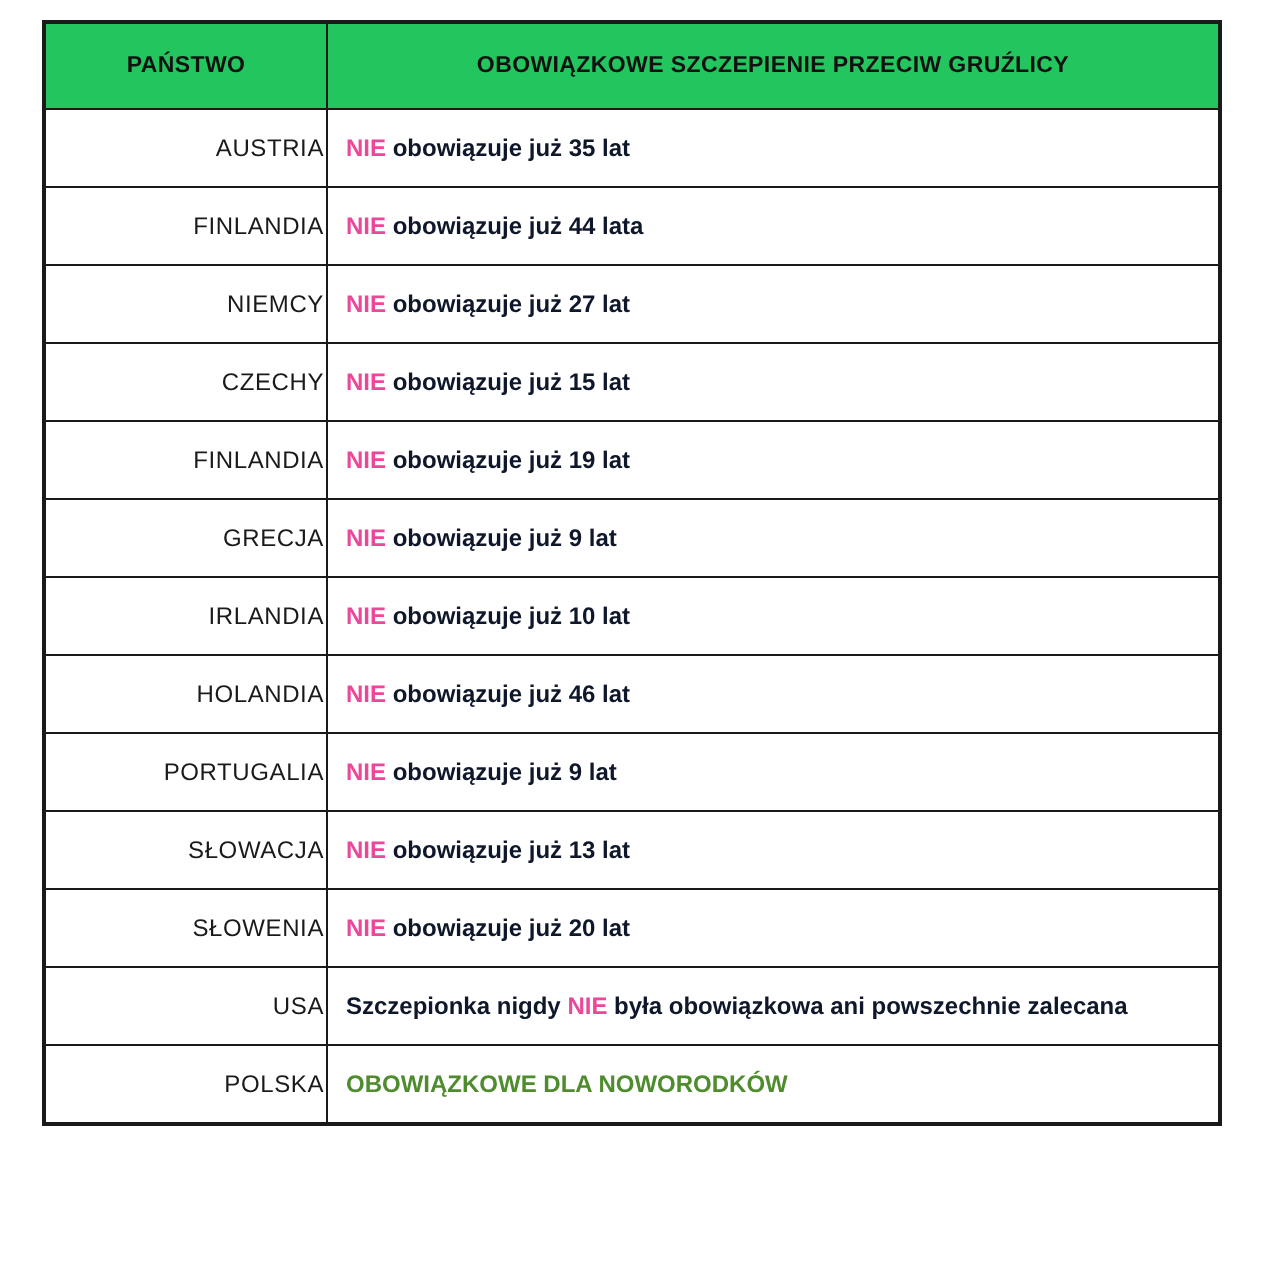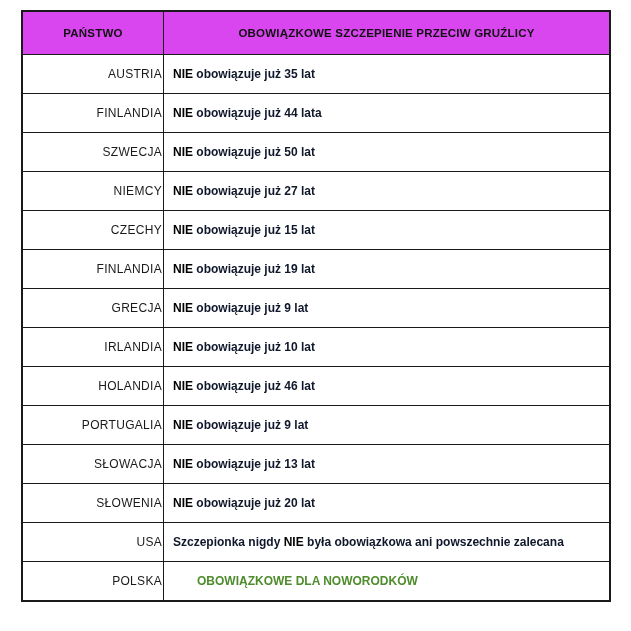--- a/index.html
+++ b/index.html
@@ -25,21 +25,21 @@
   }
   table.vax-table, table.vax-table th, table.vax-table td {
     border: 1px solid #1a1a1a;
   }
   table.vax-table {
     border: 2px solid #1a1a1a;
   }
   th.col-country, td.cell-country { width: 138px; }
   thead th {
     height: 40px;
-    background: #d946ef;
+    background: #22c55e;
     font-size: 11.5px;
     font-weight: bold;
     color: #111111;
     text-align: center;
     vertical-align: middle;
     letter-spacing: 0.2px;
   }
   tbody td {
     height: 36px;
     vertical-align: middle;
@@ -50,24 +50,24 @@
   td.cell-country {
     text-align: right;
     font-weight: normal;
     letter-spacing: 0.3px;
   }
   td.cell-status {
     text-align: left;
     padding-left: 9px;
     padding-right: 6px;
   }
-  .seg-red-bold    { color: #000000; font-weight: bold; }
+  .seg-red-bold    { color: #ec4899; font-weight: bold; }
   .seg-bold        { color: #0f172a; font-weight: bold; }
   .seg-regular     { color: #0f172a; font-weight: bold; }
-  .seg-green-bold  { color: #4e8c2d; font-weight: bold; margin-left: 24px; }
+  .seg-green-bold  { color: #4e8c2d; font-weight: bold; }
 </style>
 </head>
 <body>
 
 <div class="page">
   <table class="vax-table">
     <thead>
       <tr>
         <th class="col-country">PAŃSTWO</th>
         <th class="col-status">OBOWIĄZKOWE SZCZEPIENIE PRZECIW GRUŹLICY</th>
@@ -77,24 +77,20 @@
     <tr>
       <td class="cell-country">AUSTRIA</td>
       <td class="cell-status"><span class="seg-red-bold">NIE</span><span class="seg-bold"> obowiązuje już 35 lat</span></td>
     </tr>
 
     <tr>
       <td class="cell-country">FINLANDIA</td>
       <td class="cell-status"><span class="seg-red-bold">NIE</span><span class="seg-bold"> obowiązuje już 44 lata</span></td>
     </tr>
 
-    <tr>
-      <td class="cell-country">SZWECJA</td>
-      <td class="cell-status"><span class="seg-red-bold">NIE</span><span class="seg-bold"> obowiązuje już 50 lat</span></td>
-    </tr>
 
     <tr>
       <td class="cell-country">NIEMCY</td>
       <td class="cell-status"><span class="seg-red-bold">NIE</span><span class="seg-bold"> obowiązuje już 27 lat</span></td>
     </tr>
 
     <tr>
       <td class="cell-country">CZECHY</td>
       <td class="cell-status"><span class="seg-red-bold">NIE</span><span class="seg-bold"> obowiązuje już 15 lat</span></td>
     </tr>

